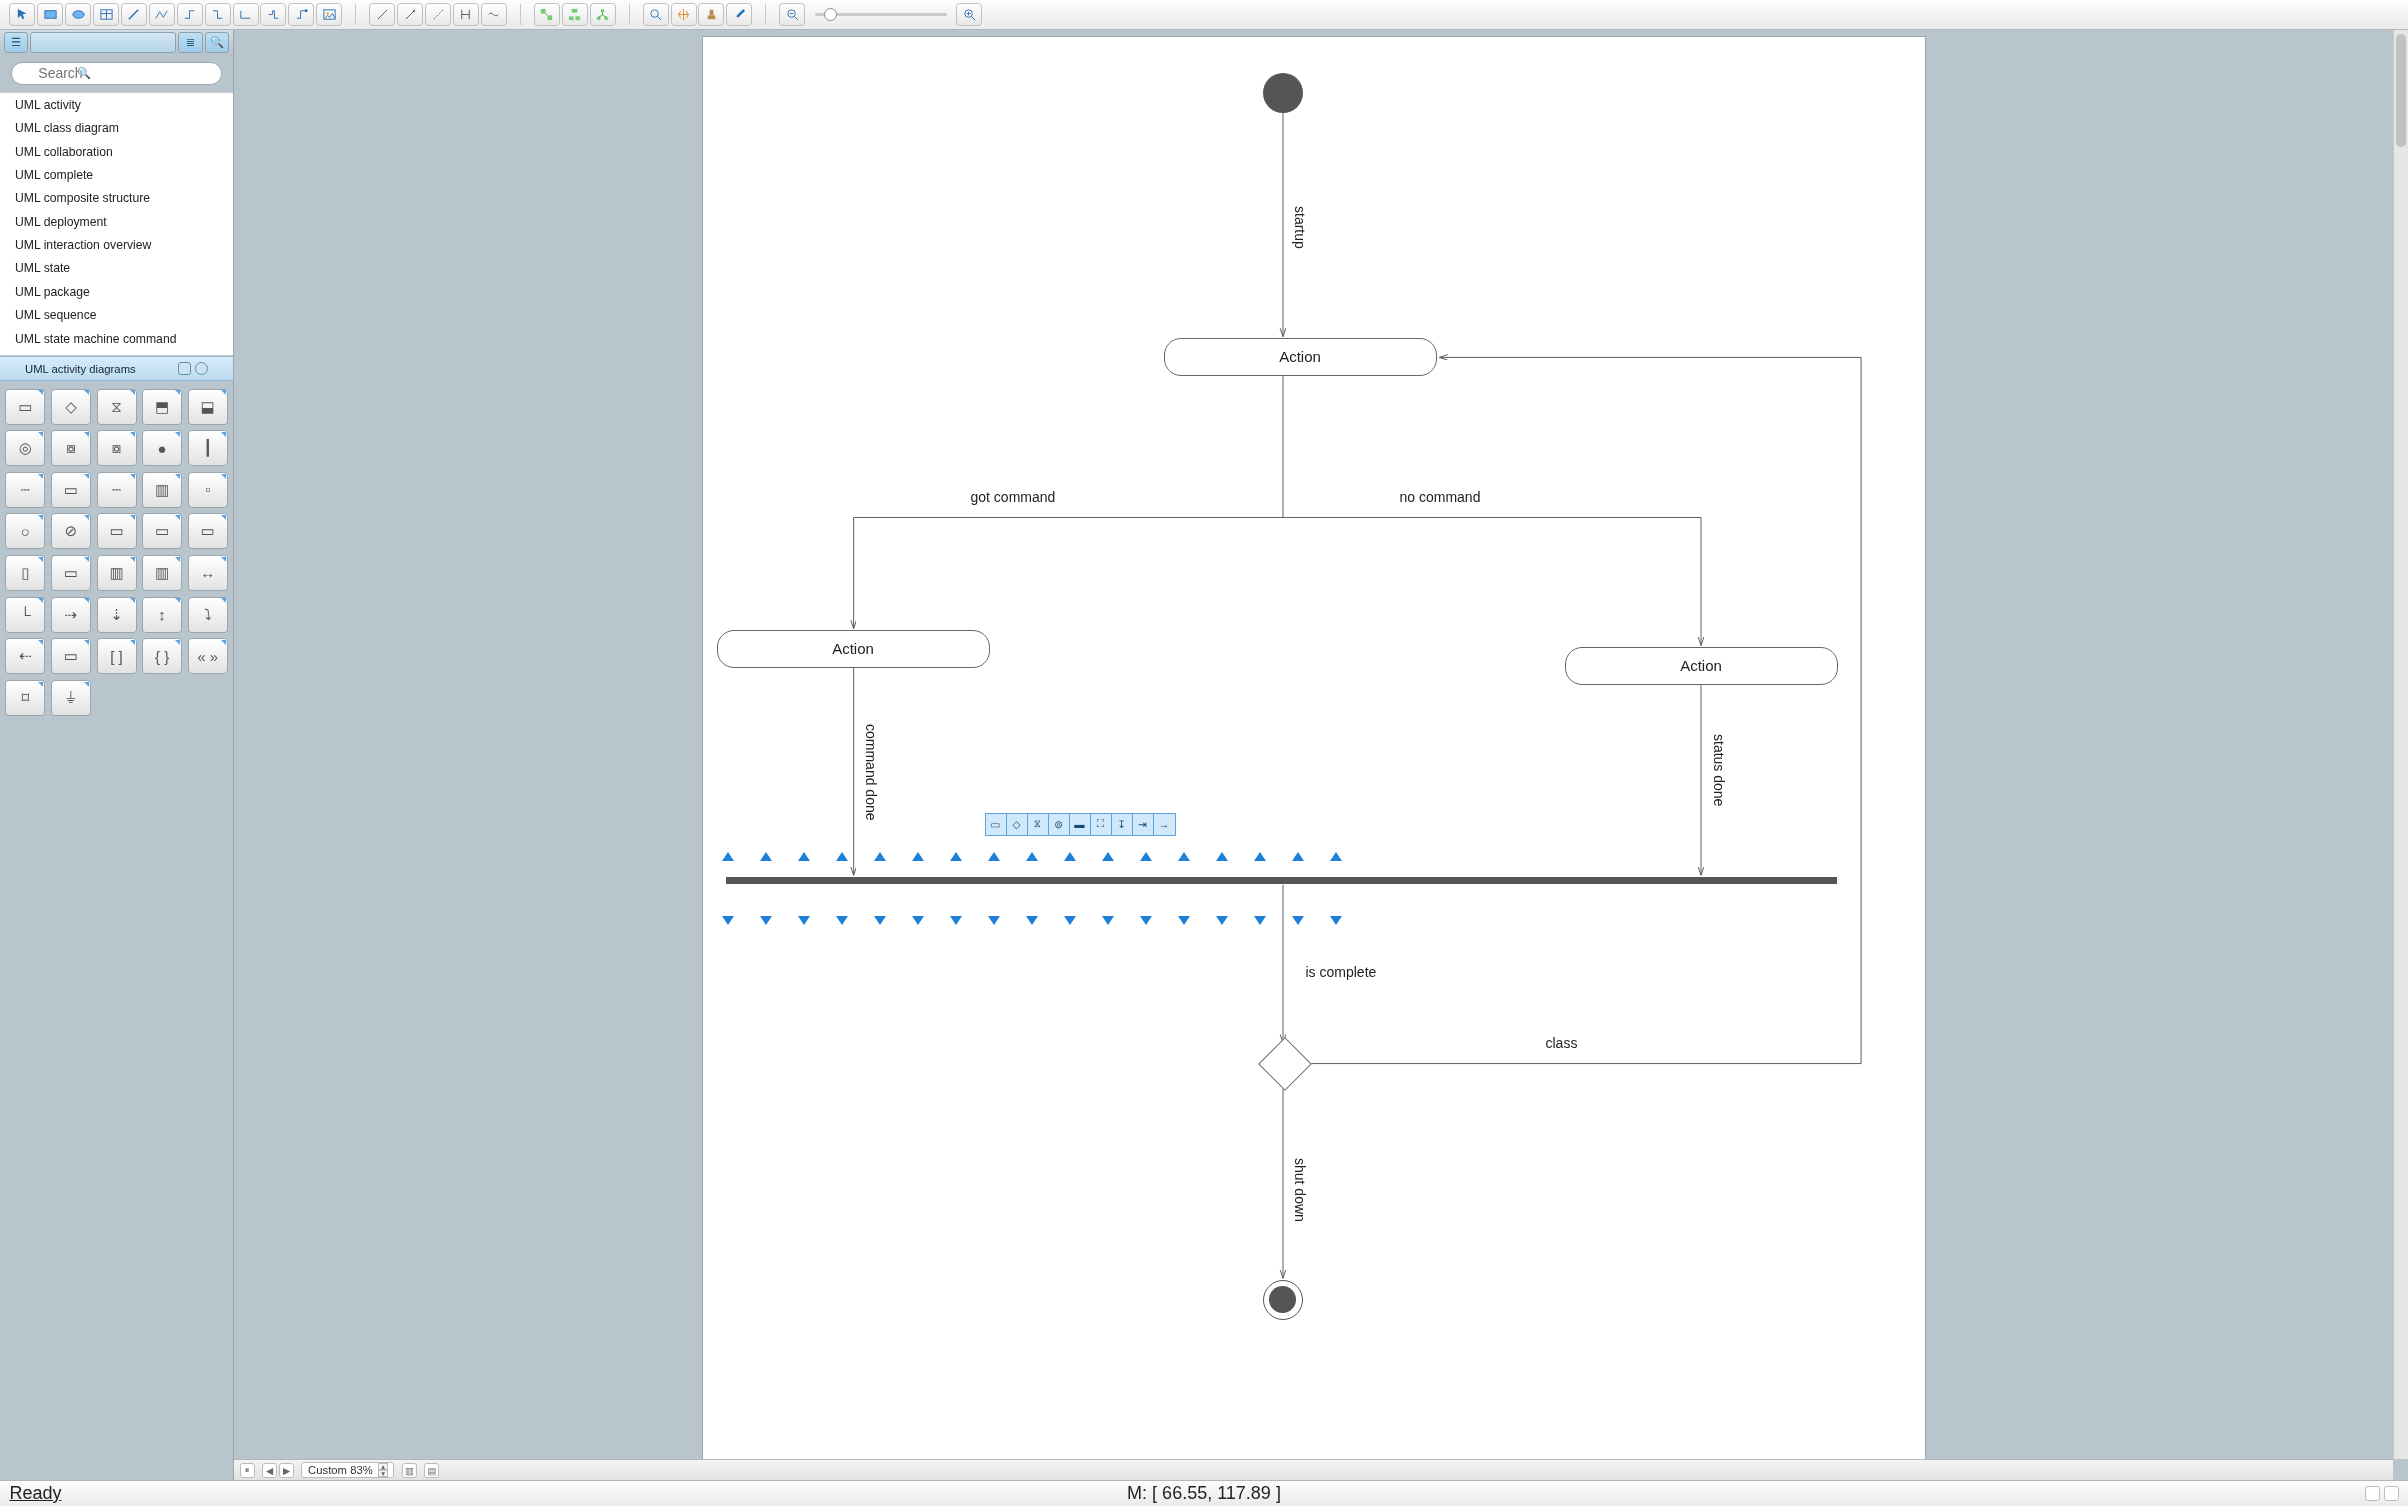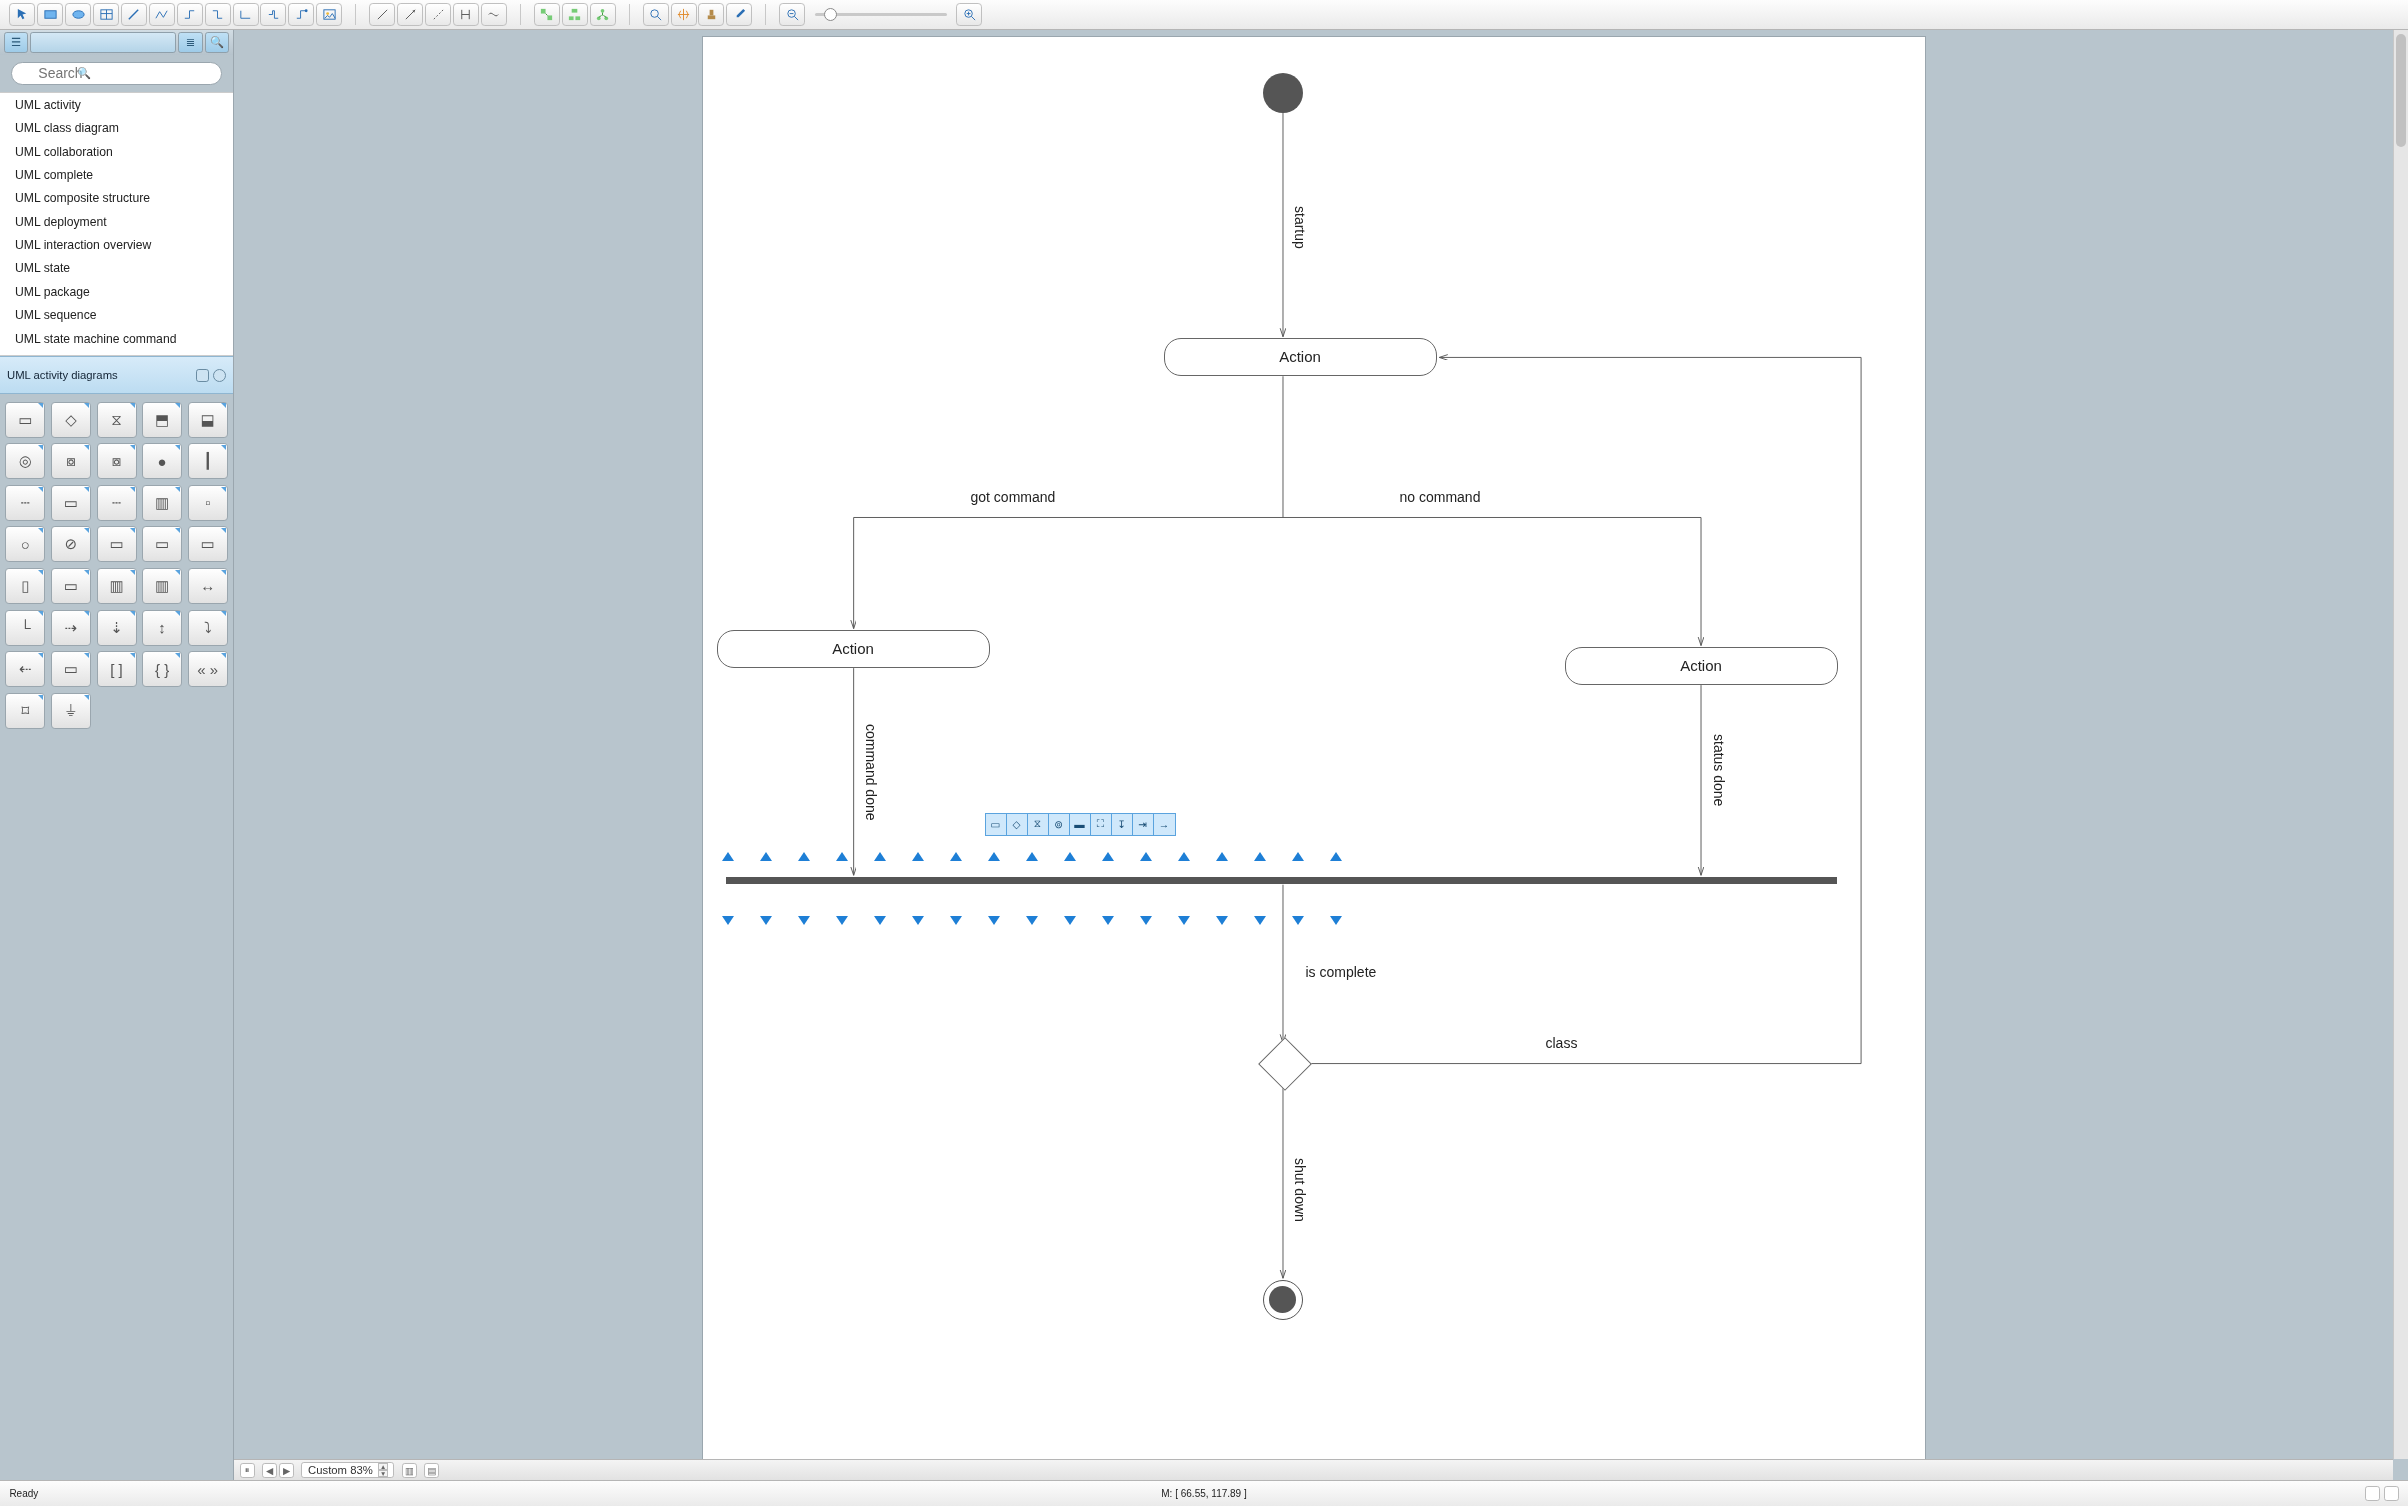--- a/index.html
+++ b/index.html
@@ -61,23 +61,23 @@
 }
 .lib-list {
   flex:0 0 auto; background:#fff; overflow-y:auto; max-height:264px;
   border-top:0.9px solid #ccc; border-bottom:0.9px solid #ccc;
 }
 .lib-item {
   padding:4.7px 15px; font-size:12.2px; color:#222; cursor:pointer;
 }
 
 .panel-title {
-  height:38px; background:linear-gradient(#d7ebf9,#bcdcf1);
+  height:25px; background:linear-gradient(#d7ebf9,#bcdcf1);
   border-top:0.9px solid #8fb6d1; border-bottom:0.9px solid #8fb6d1;
-  display:flex; align-items:center; padding:0 7px; font-size:11.3px; color:#123;
+  display:flex; align-items:center; padding:0 25px; font-size:11.3px; color:#123;
   justify-content:space-between;
 }
 .panel-title .pt-icons { display:flex; gap:3.8px; }
 .pt-ico { width:13px; height:13px; border:0.9px solid #6a8ca3; border-radius:2.8px; background:#cde3f2; }
 
 .shape-grid {
   flex:1; overflow-y:auto; background:#b8c5cd; padding:7.5px 5.6px;
   display:grid; grid-template-columns:repeat(5,40px); gap:5.6px 5.6px; justify-content:center;
   align-content:start;
 }
@@ -147,21 +147,21 @@
 .zoom-box { border:0.9px solid #bbb; background:#fff; padding:0.9px 5.6px; border-radius:2.8px; display:flex; align-items:center; gap:5.6px;}
 .stepper { display:flex; flex-direction:column; }
 .stp { width:9.4px;height:6.6px;font-size:7.5px;line-height:5.6px;text-align:center;color:#666;border:0.9px solid #bbb;background:#f4f4f4;}
 
 .vscroll { position:absolute; top:0; right:0; bottom:21px; width:15px; background:#e6e6e6; border-left:0.9px solid #c7c7c7;}
 .vthumb { position:absolute; left:1.9px; right:1.9px; top:3.8px; height:113px; background:#c1c1c1; border-radius:5.6px;}
 
 .statusbar {
   position:absolute; left:0; right:0; bottom:0; height:26px;
   background:linear-gradient(#fdfdfd,#eaeaea); border-top:0.9px solid #b5b5b5;
-  display:flex; align-items:center; font-size:10px; color:#222; padding:0 9.4px;
+  display:flex; align-items:center; font-size:18px; color:#222; padding:0 9.4px;text-decoration:underline;
 }
 .statusbar .mid { position:absolute; left:50%; transform:translateX(-50%); }
 .statusbar .right { margin-left:auto; display:flex; gap:3.8px; }
 .sb-ico { width:15px;height:15px;border:0.9px solid #bbb;border-radius:2.8px;background:#fff;}
 </style>
 </head>
 <body>
 
 <div class="toolbar">
   <div class="tb-group">

